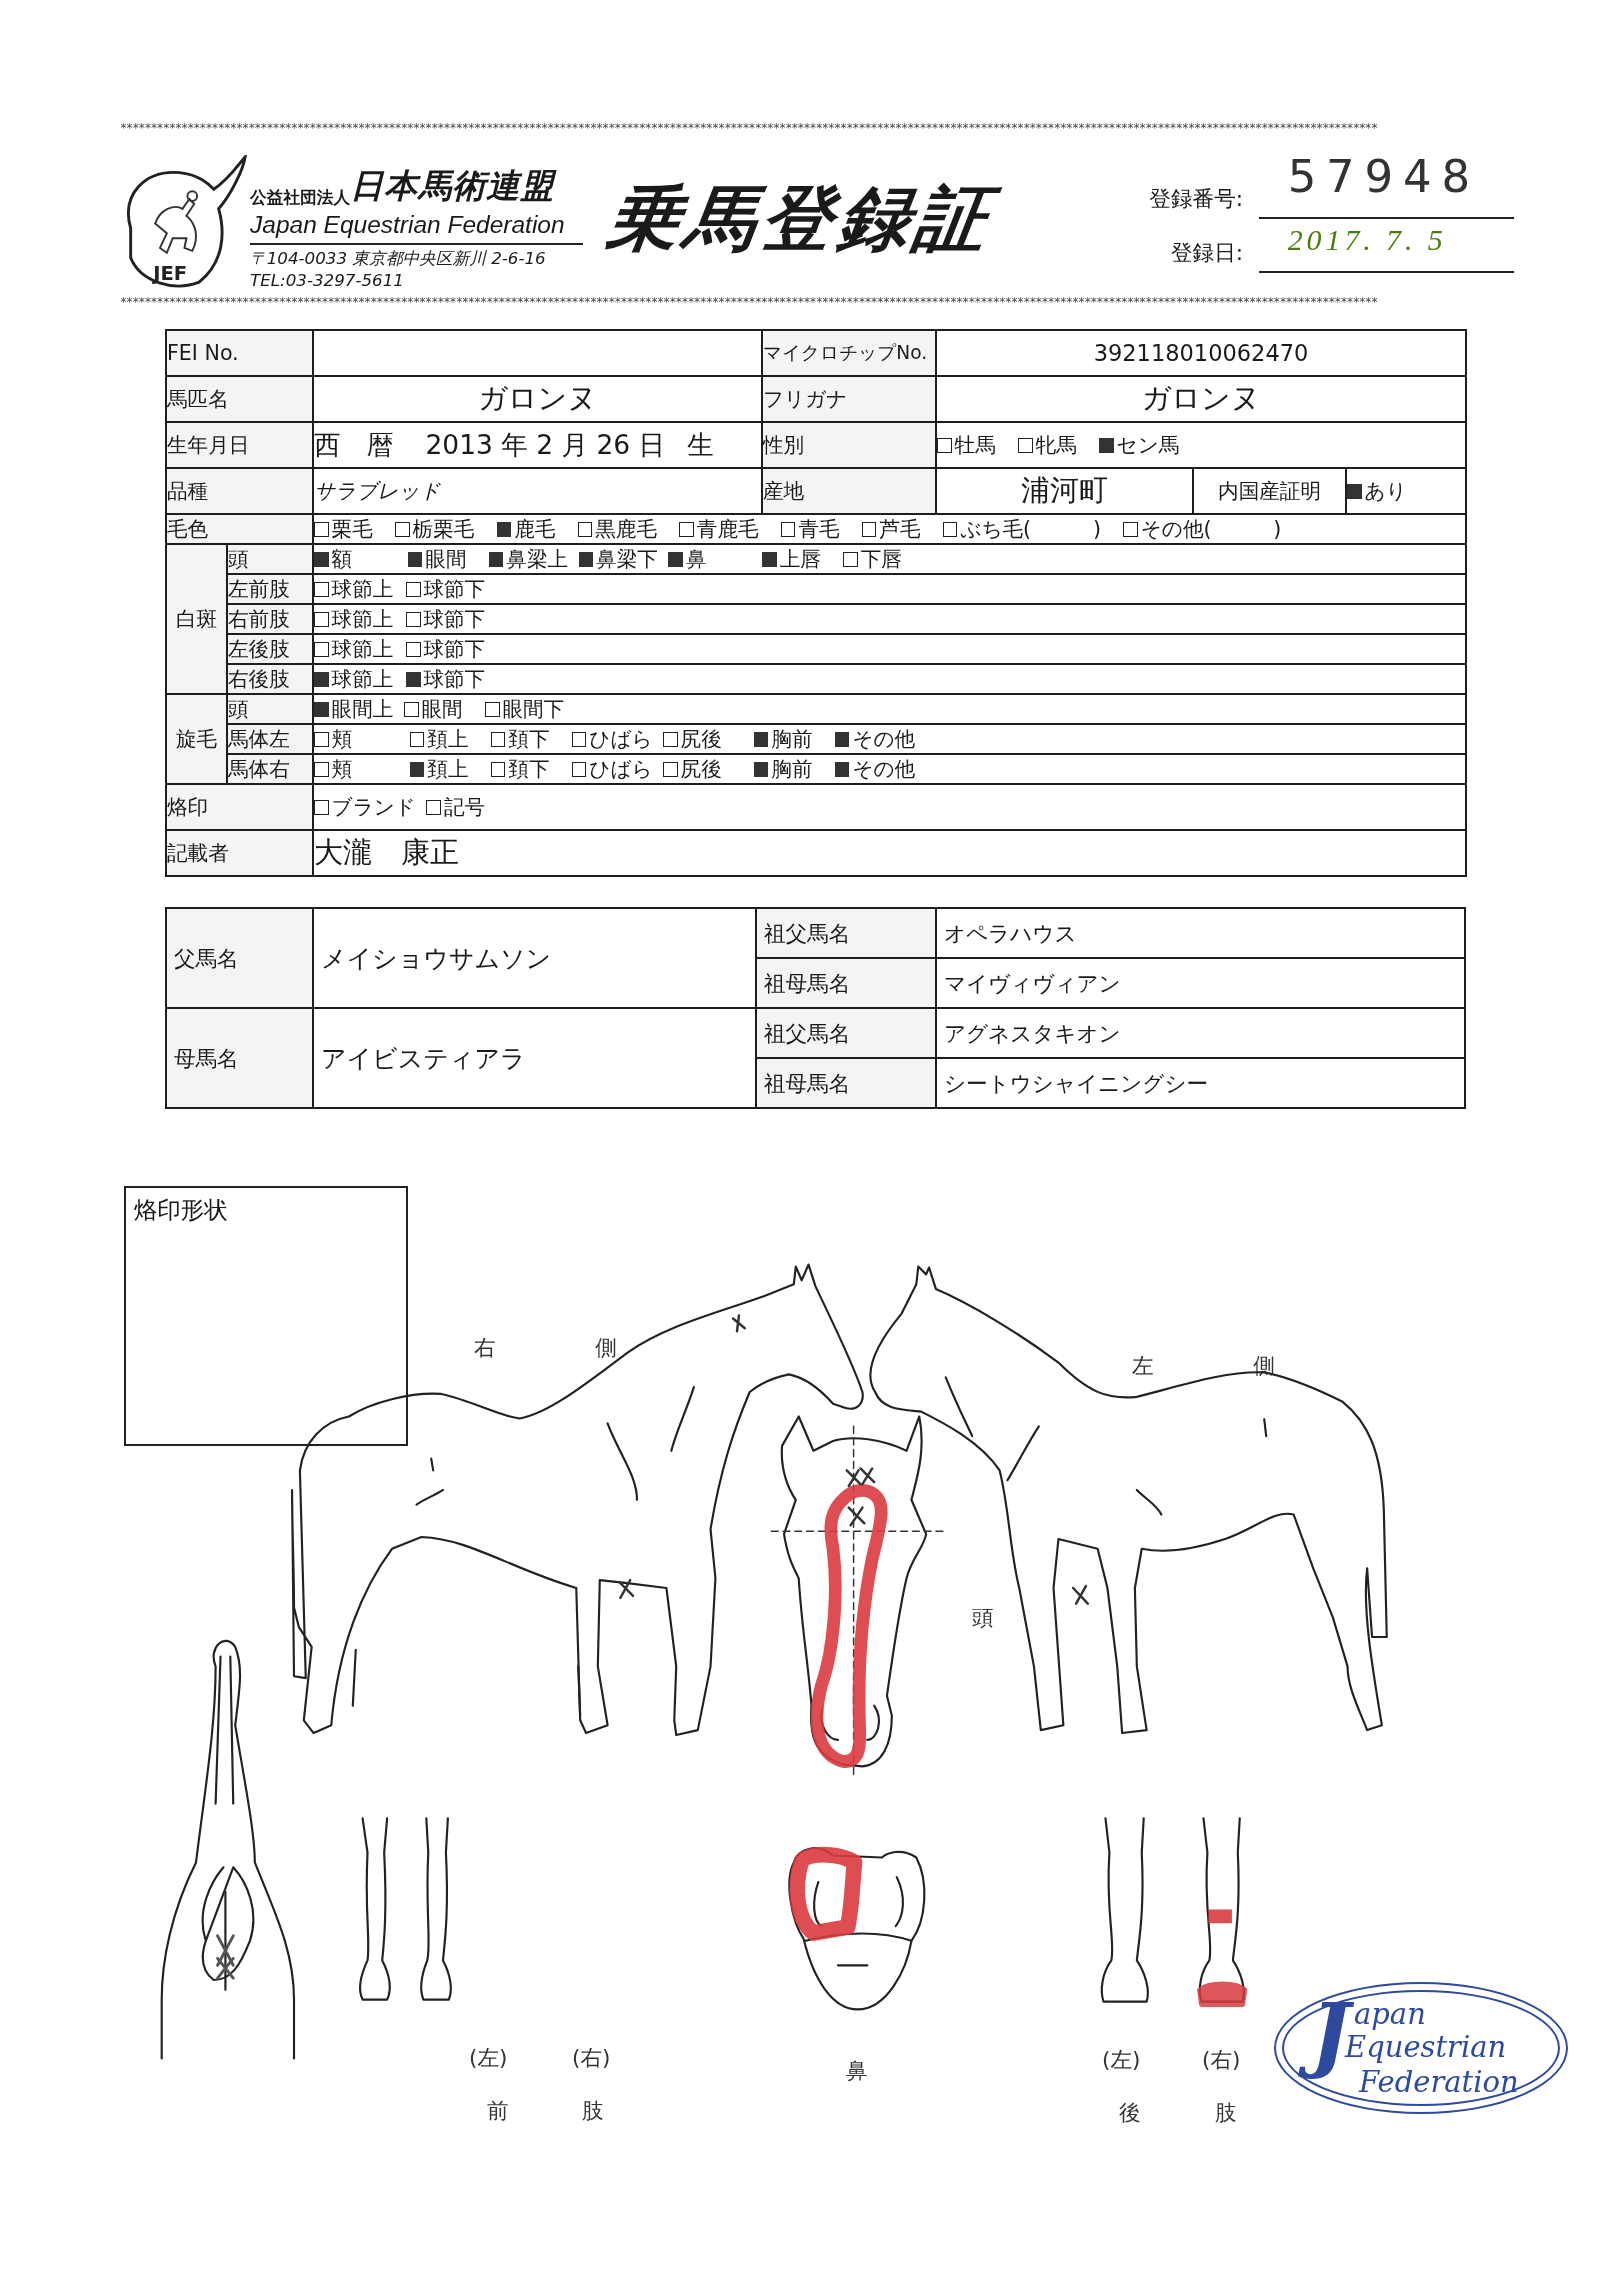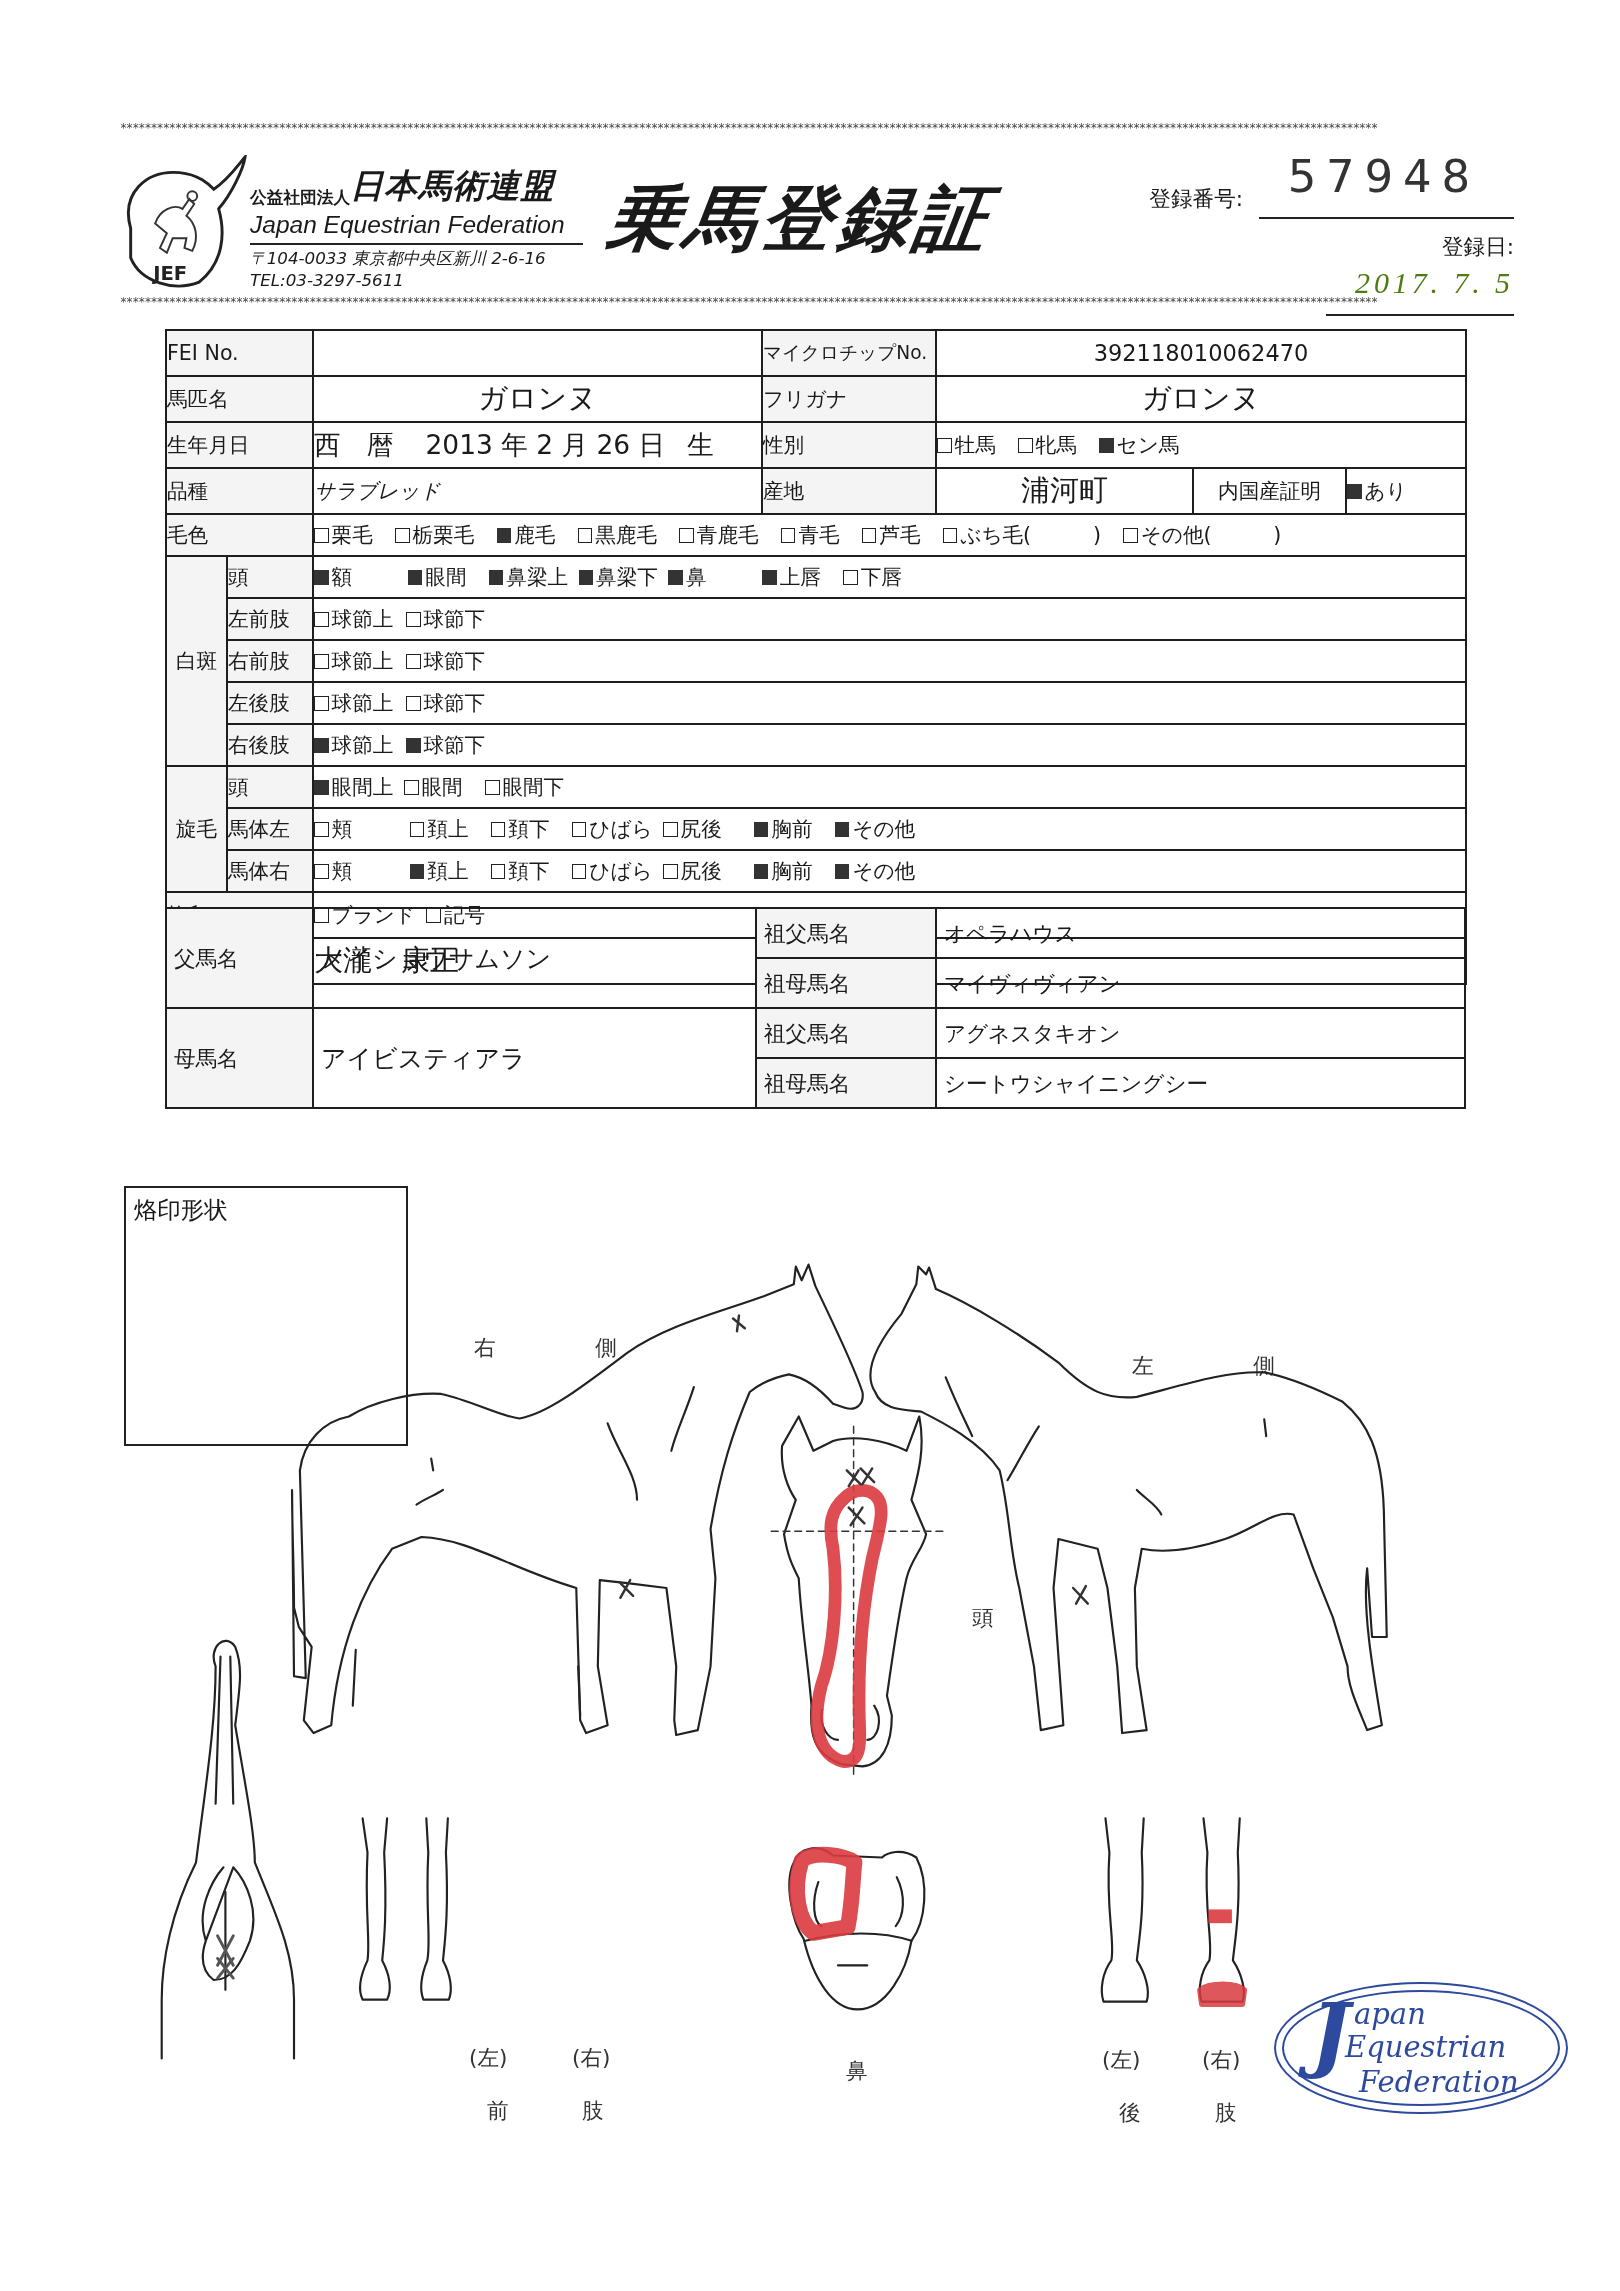--- a/index.html
+++ b/index.html
@@ -21,21 +21,21 @@
   .reg-label { font-size: 21.6px; width: 116px; text-align: right; padding-bottom: 5.9px; }
   .reg-val { flex: 1; border-bottom: 2px solid #222; height: 100%; margin-left: 15.7px; display: flex; align-items: flex-end; padding-left: 29px; padding-bottom: 14px; }
   .reg-no { font-family: "DejaVu Sans", sans-serif; font-size: 45px; letter-spacing: 9.8px; color: #333; }
   .reg-date { font-family: Liberation Serif, serif; font-style: italic; font-size: 30px; letter-spacing: 3.9px; color: #4d7c0f; }
 
   
   table.main { position: absolute; left: 165px; top: 329px; width: 1300px; border-collapse: collapse; table-layout: fixed; }
   table.main td { border: 2px solid #1e1e1e; font-size: 20.6px; padding: 0 0; height: 46px; vertical-align: middle; white-space: nowrap; overflow: hidden; }
   table.main td.lab { background: #f4f4f4; }
   table.main td.center { text-align: center; font-size: 29px; }
-  table.main tr.thin td { height: 42px; font-size: 20.6px; }
+  table.main tr.thin td { height: 30px; font-size: 20.6px; }
   .cb { display: inline-block; width: 14.7px; height: 14.7px; border: 1.5px solid #222; vertical-align: -1px; margin-right: 2.9px; }
   .cb.on { background: #333; border-color: #333; }
   .opt { display: inline-block; margin-right: 15.7px; }
   .hw { font-family: "DejaVu Serif", serif; font-style: italic; font-size: 31px; padding-left: 39px; }
 
   table.pedigree { position: absolute; left: 165px; top: 907px; width: 1300px; border-collapse: collapse; table-layout: fixed; }
   table.pedigree td { border: 2px solid #1e1e1e; font-size: 21.6px; padding: 0 6.9px; height: 50px; vertical-align: middle; white-space: nowrap; }
   table.pedigree td.lab { background: #f4f4f4; }
   table.pedigree td.big { font-size: 25px; }
 
@@ -78,21 +78,21 @@
 </div>
 
 <div class="doc-title">乗馬登録証</div>
 
 <div class="reg-row" style="top:170px;">
   <span class="reg-label">登録番号:</span>
   <span class="reg-val">
       <span class="reg-no">57948</span>
     </span>
 </div>
-<div class="reg-row" style="top:232px;flex-direction:column;">
+<div class="reg-row" style="top:224px;">
   <span class="reg-label">登録日:</span>
   <span class="reg-val">
       <span class="reg-date">2017. 7. 5</span>
     </span>
 </div>
 
 <table class="main">
   <colgroup>
     <col style="width:61px">
       <col style="width:86px">

